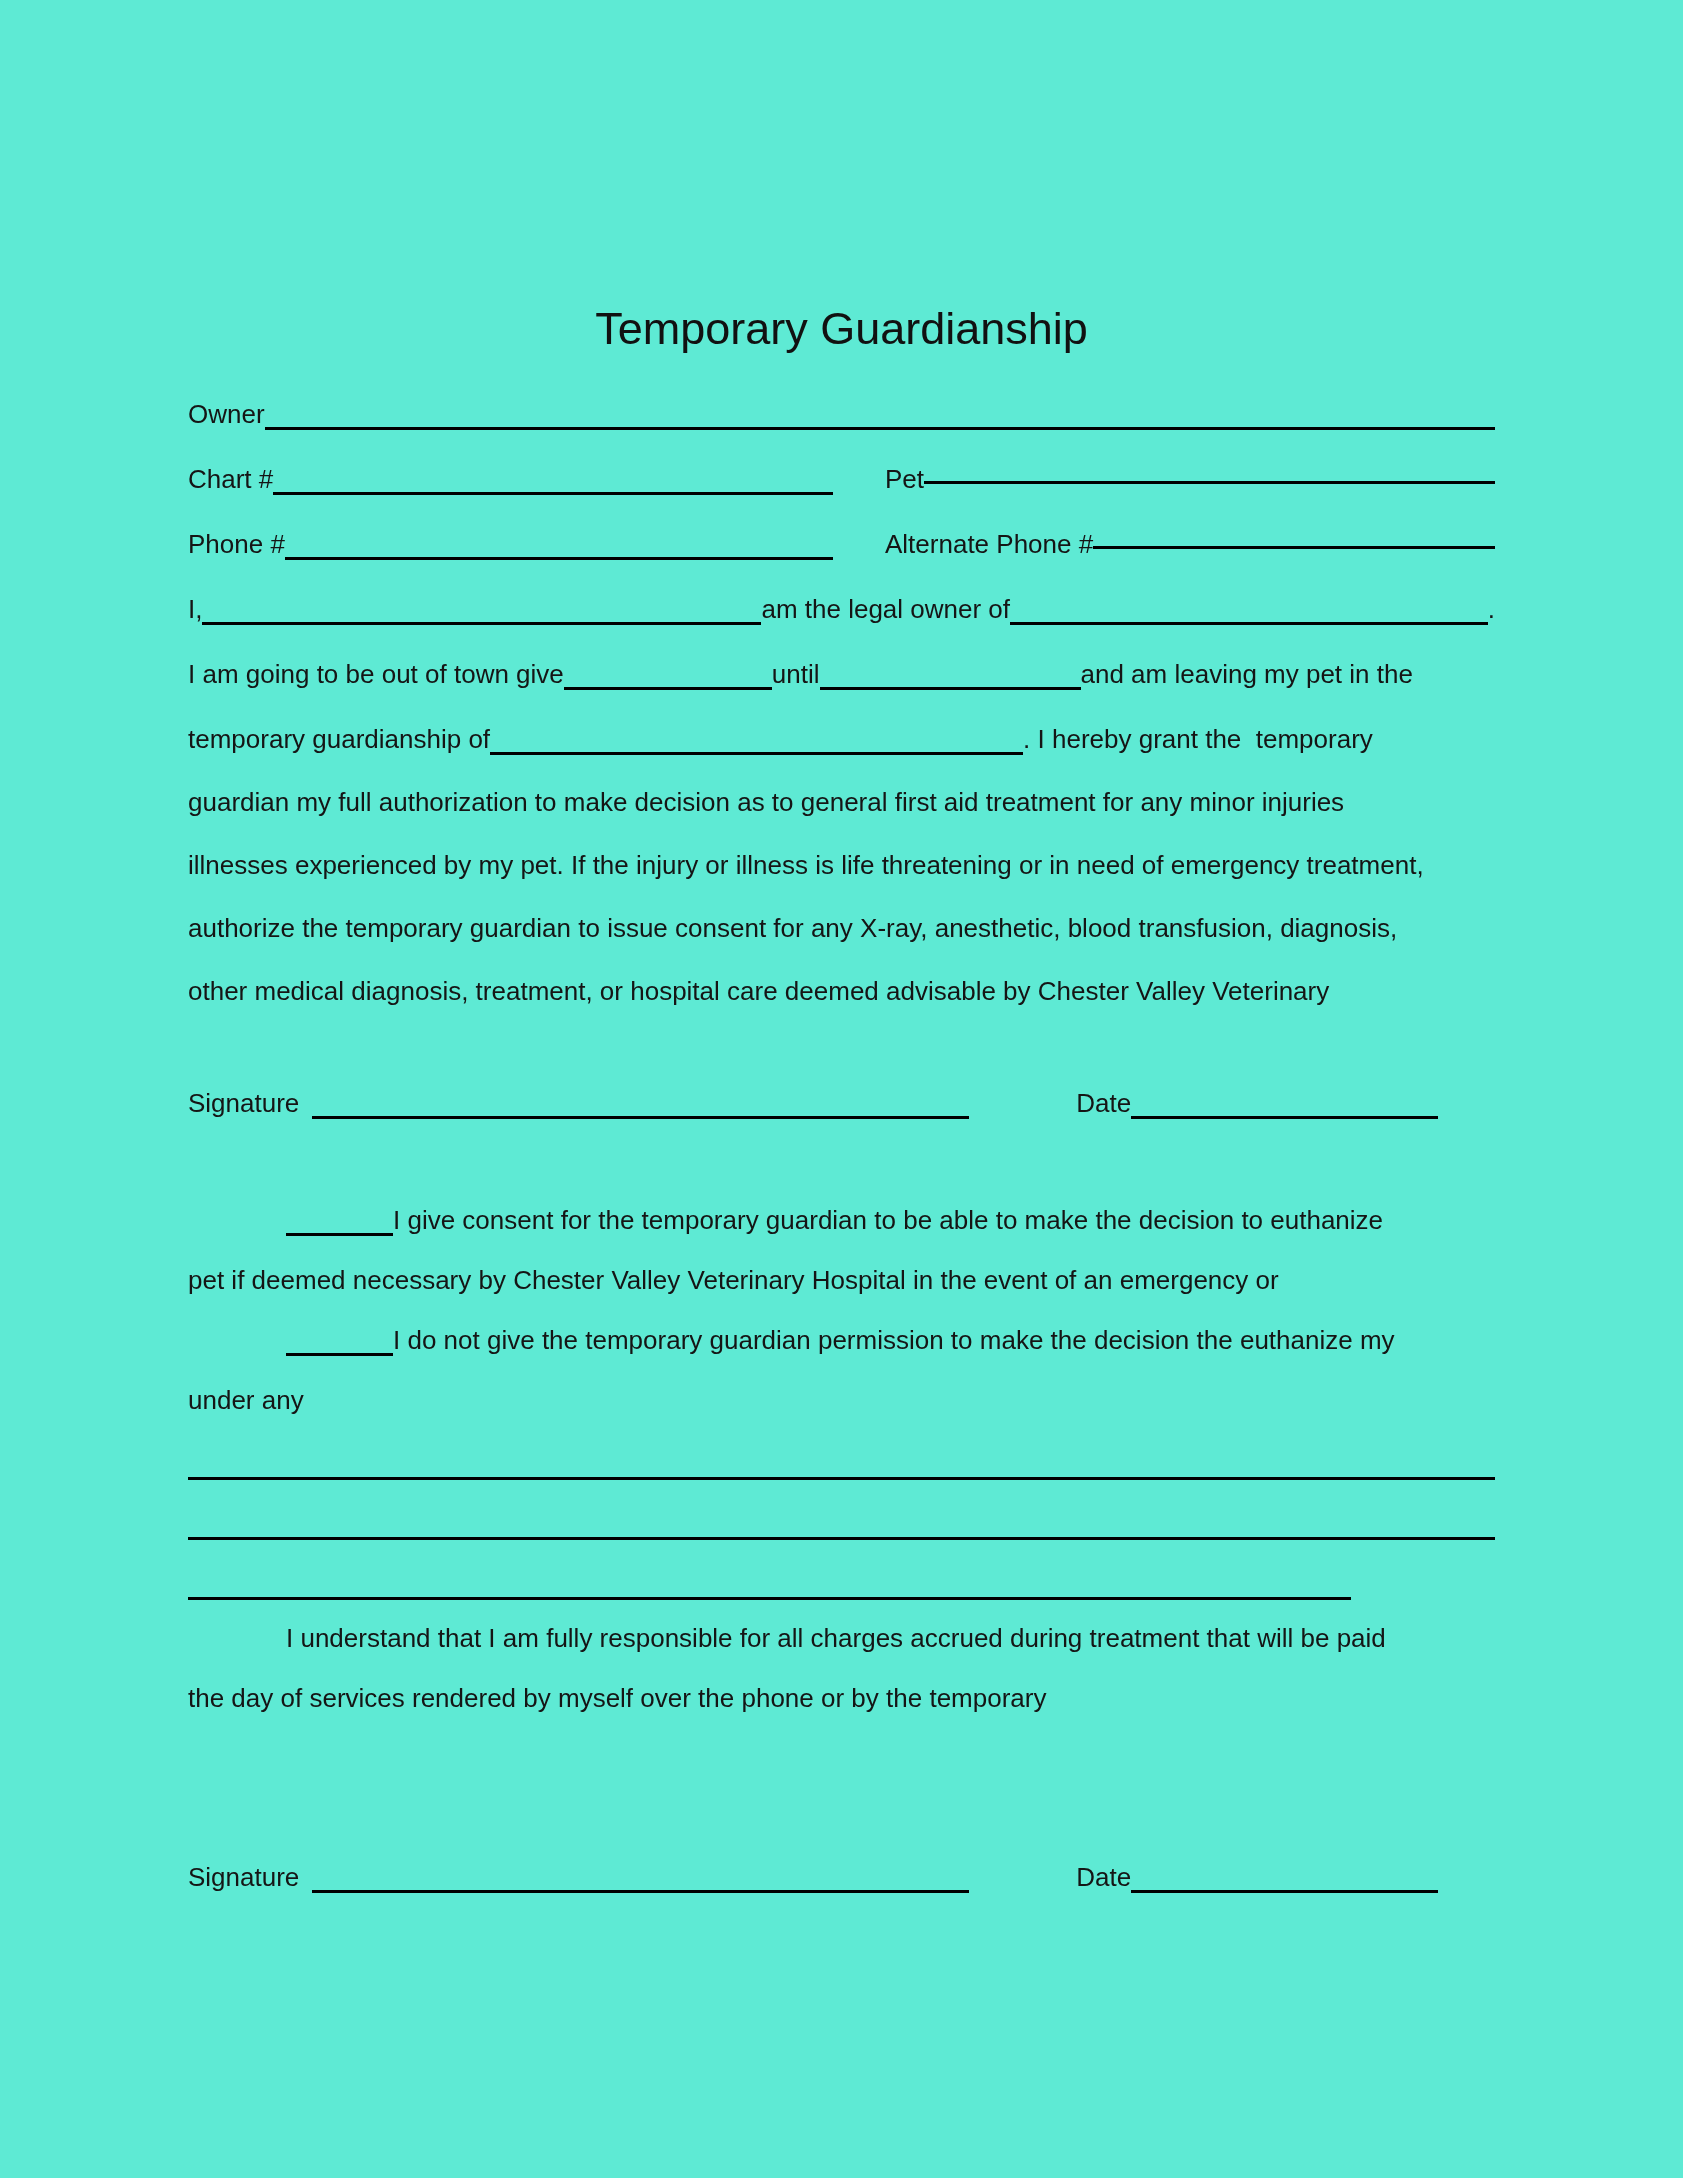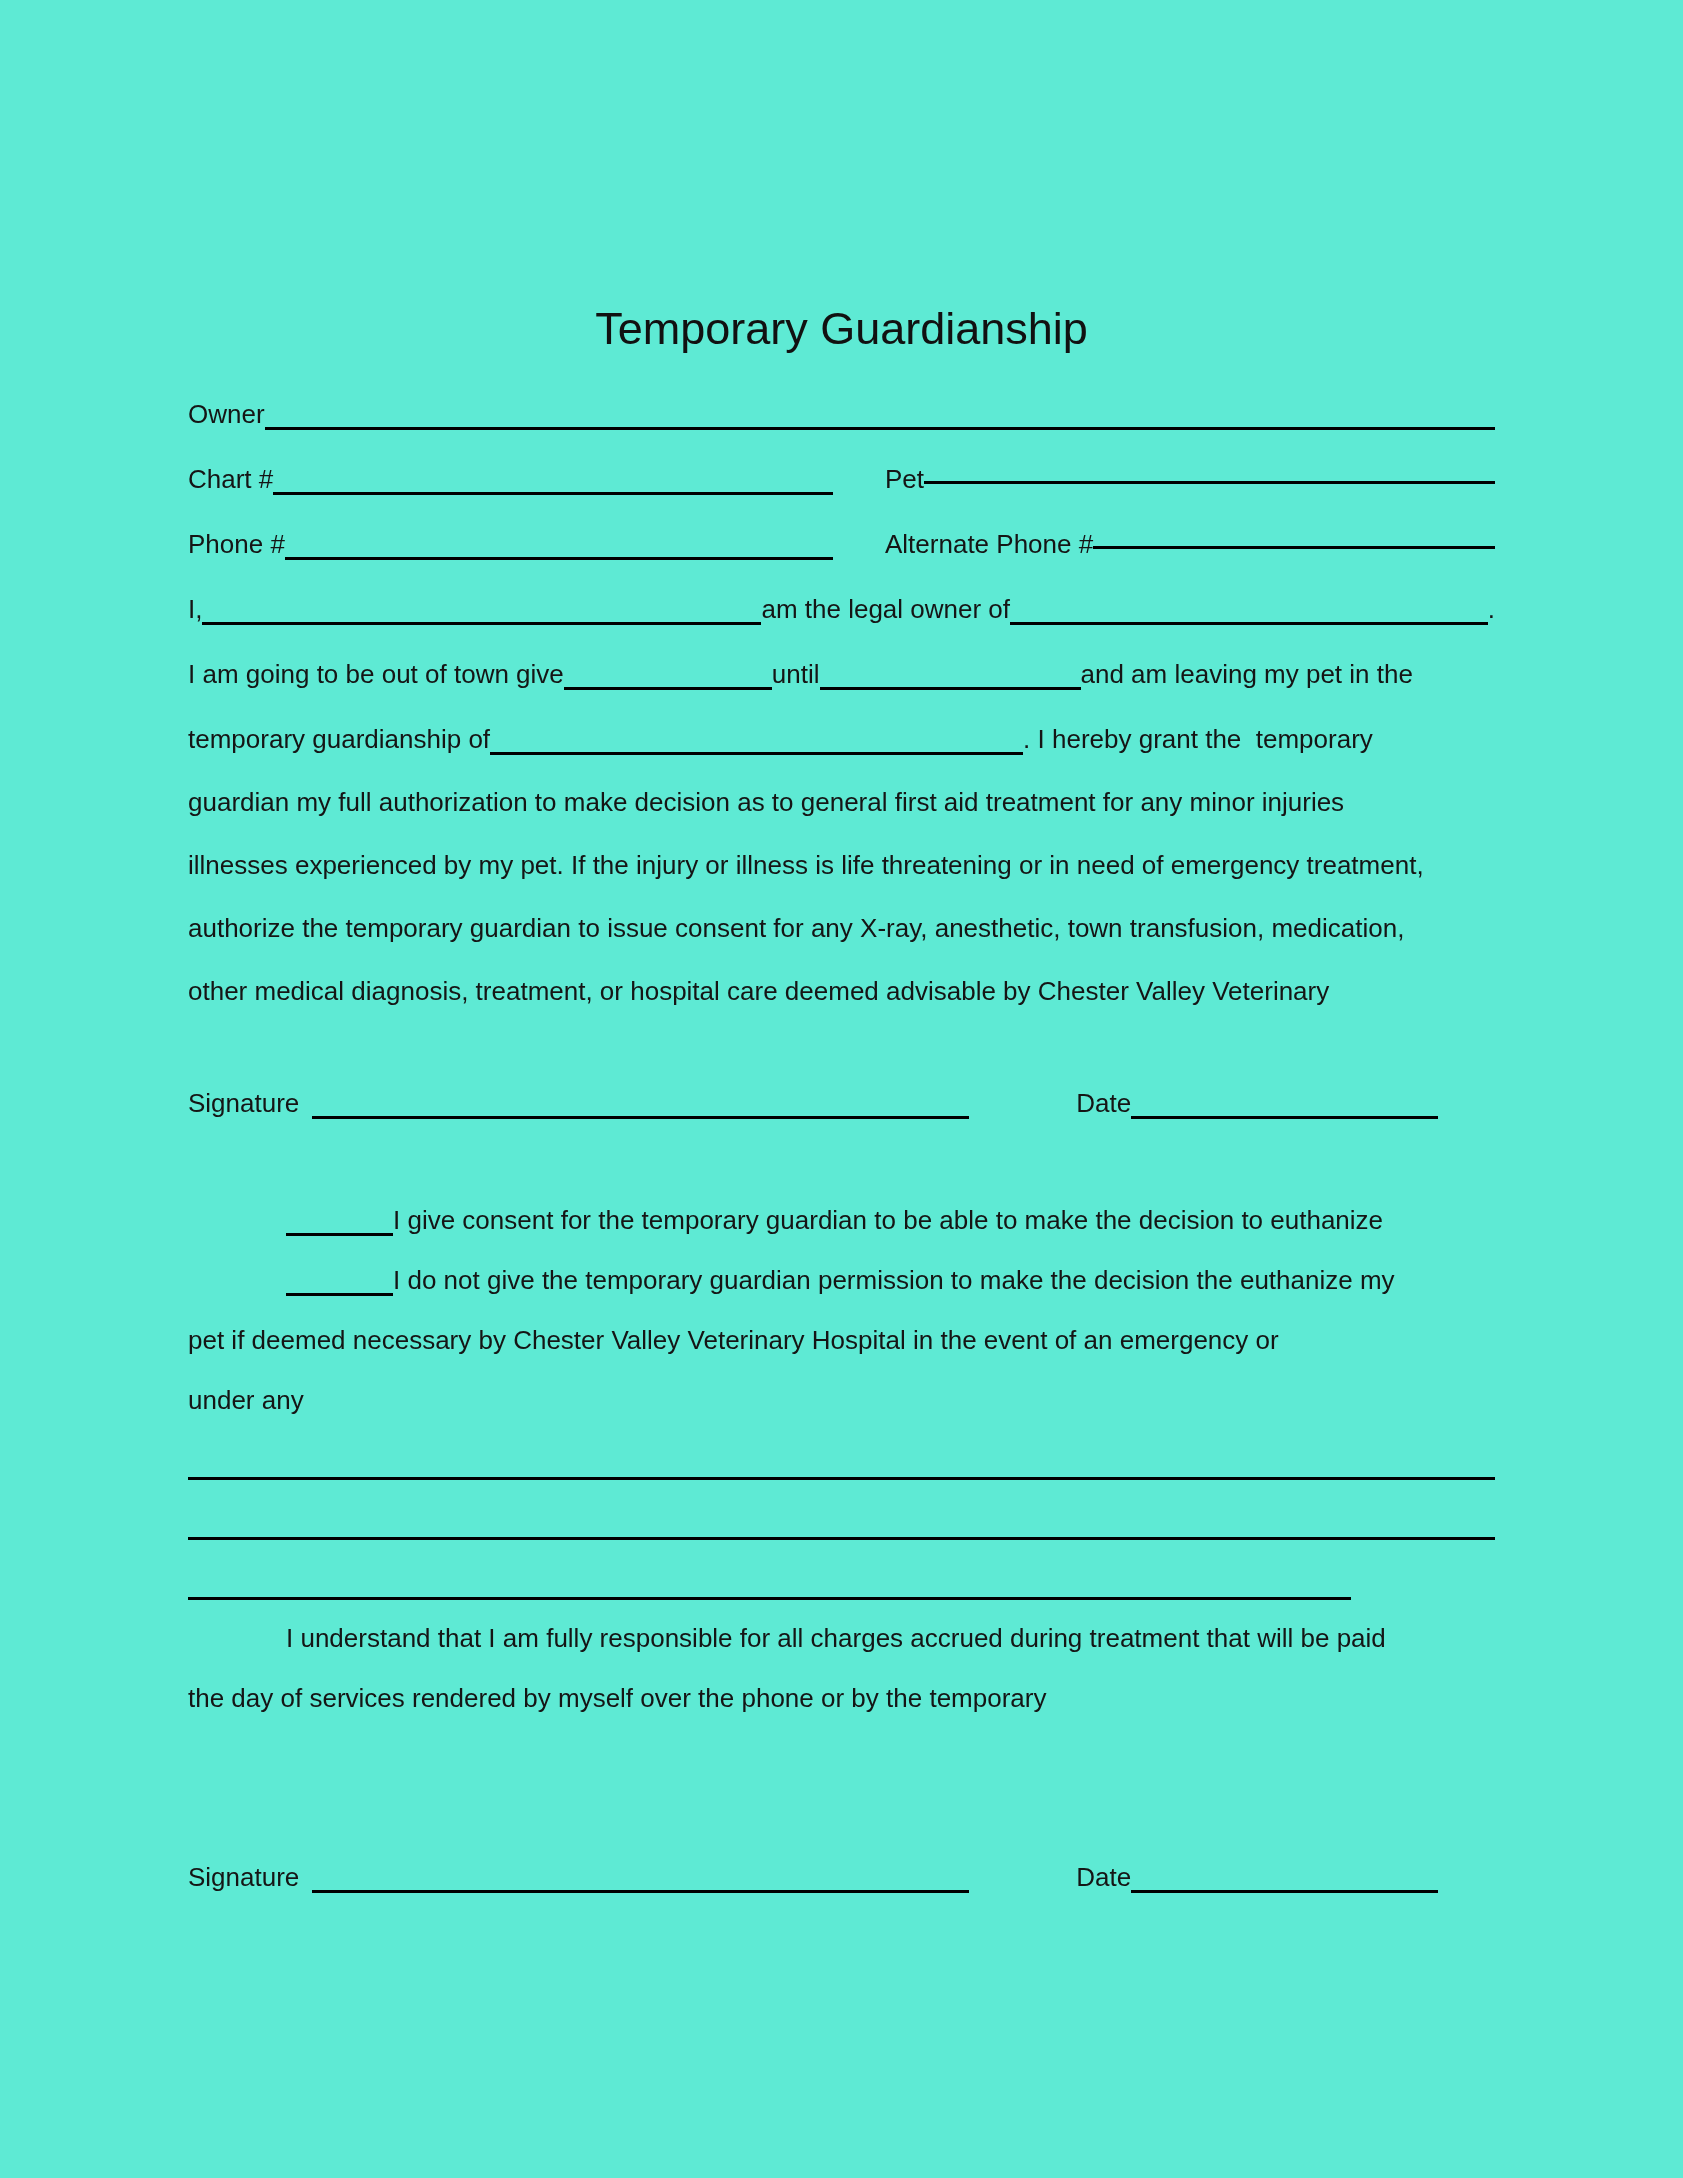--- a/index.html
+++ b/index.html
@@ -109,46 +109,46 @@
       <span>. I hereby grant the  temporary</span>
     </div>
 
     <div class="trow">
       <span>guardian my full authorization to make decision as to general first aid treatment for any minor injuries</span>
     </div>
     <div class="trow">
       <span>illnesses experienced by my pet. If the injury or illness is life threatening or in need of emergency treatment,</span>
     </div>
     <div class="trow">
-      <span>authorize the temporary guardian to issue consent for any X-ray, anesthetic, town transfusion, medication,</span>
+      <span>authorize the temporary guardian to issue consent for any X-ray, anesthetic, blood transfusion, diagnosis,</span>
     </div>
     <div class="trow">
       <span>other medical diagnosis, treatment, or hospital care deemed advisable by Chester Valley Veterinary</span>
     </div>
 
     <div class="sigrow sig1">
       <span>Signature</span>
       <div class="u u-sig"></div>
       <div class="sp-sigdate"></div>
       <span>Date</span>
       <div class="u u-date"></div>
     </div>
 
     <div class="crow consent-start">
       <div class="ind"></div>
       <div class="u" style="width:107px"></div>
       <span>I give consent for the temporary guardian to be able to make the decision to euthanize</span>
     </div>
     <div class="crow">
+      <span>pet if deemed necessary by Chester Valley Veterinary Hospital in the event of an emergency or</span>
+    </div>
+    <div class="crow">
       <div class="ind"></div>
       <div class="u" style="width:107px"></div>
       <span> I do not give the temporary guardian permission to make the decision the euthanize my</span>
-    </div>
-    <div class="crow">
-      <span>pet if deemed necessary by Chester Valley Veterinary Hospital in the event of an emergency or</span>
     </div>
     <div class="crow">
       <span>under any</span>
     </div>
 
     <div class="lrow comment-start">
       <div class="u grow"></div>
     </div>
     <div class="lrow">
       <div class="u grow"></div>

